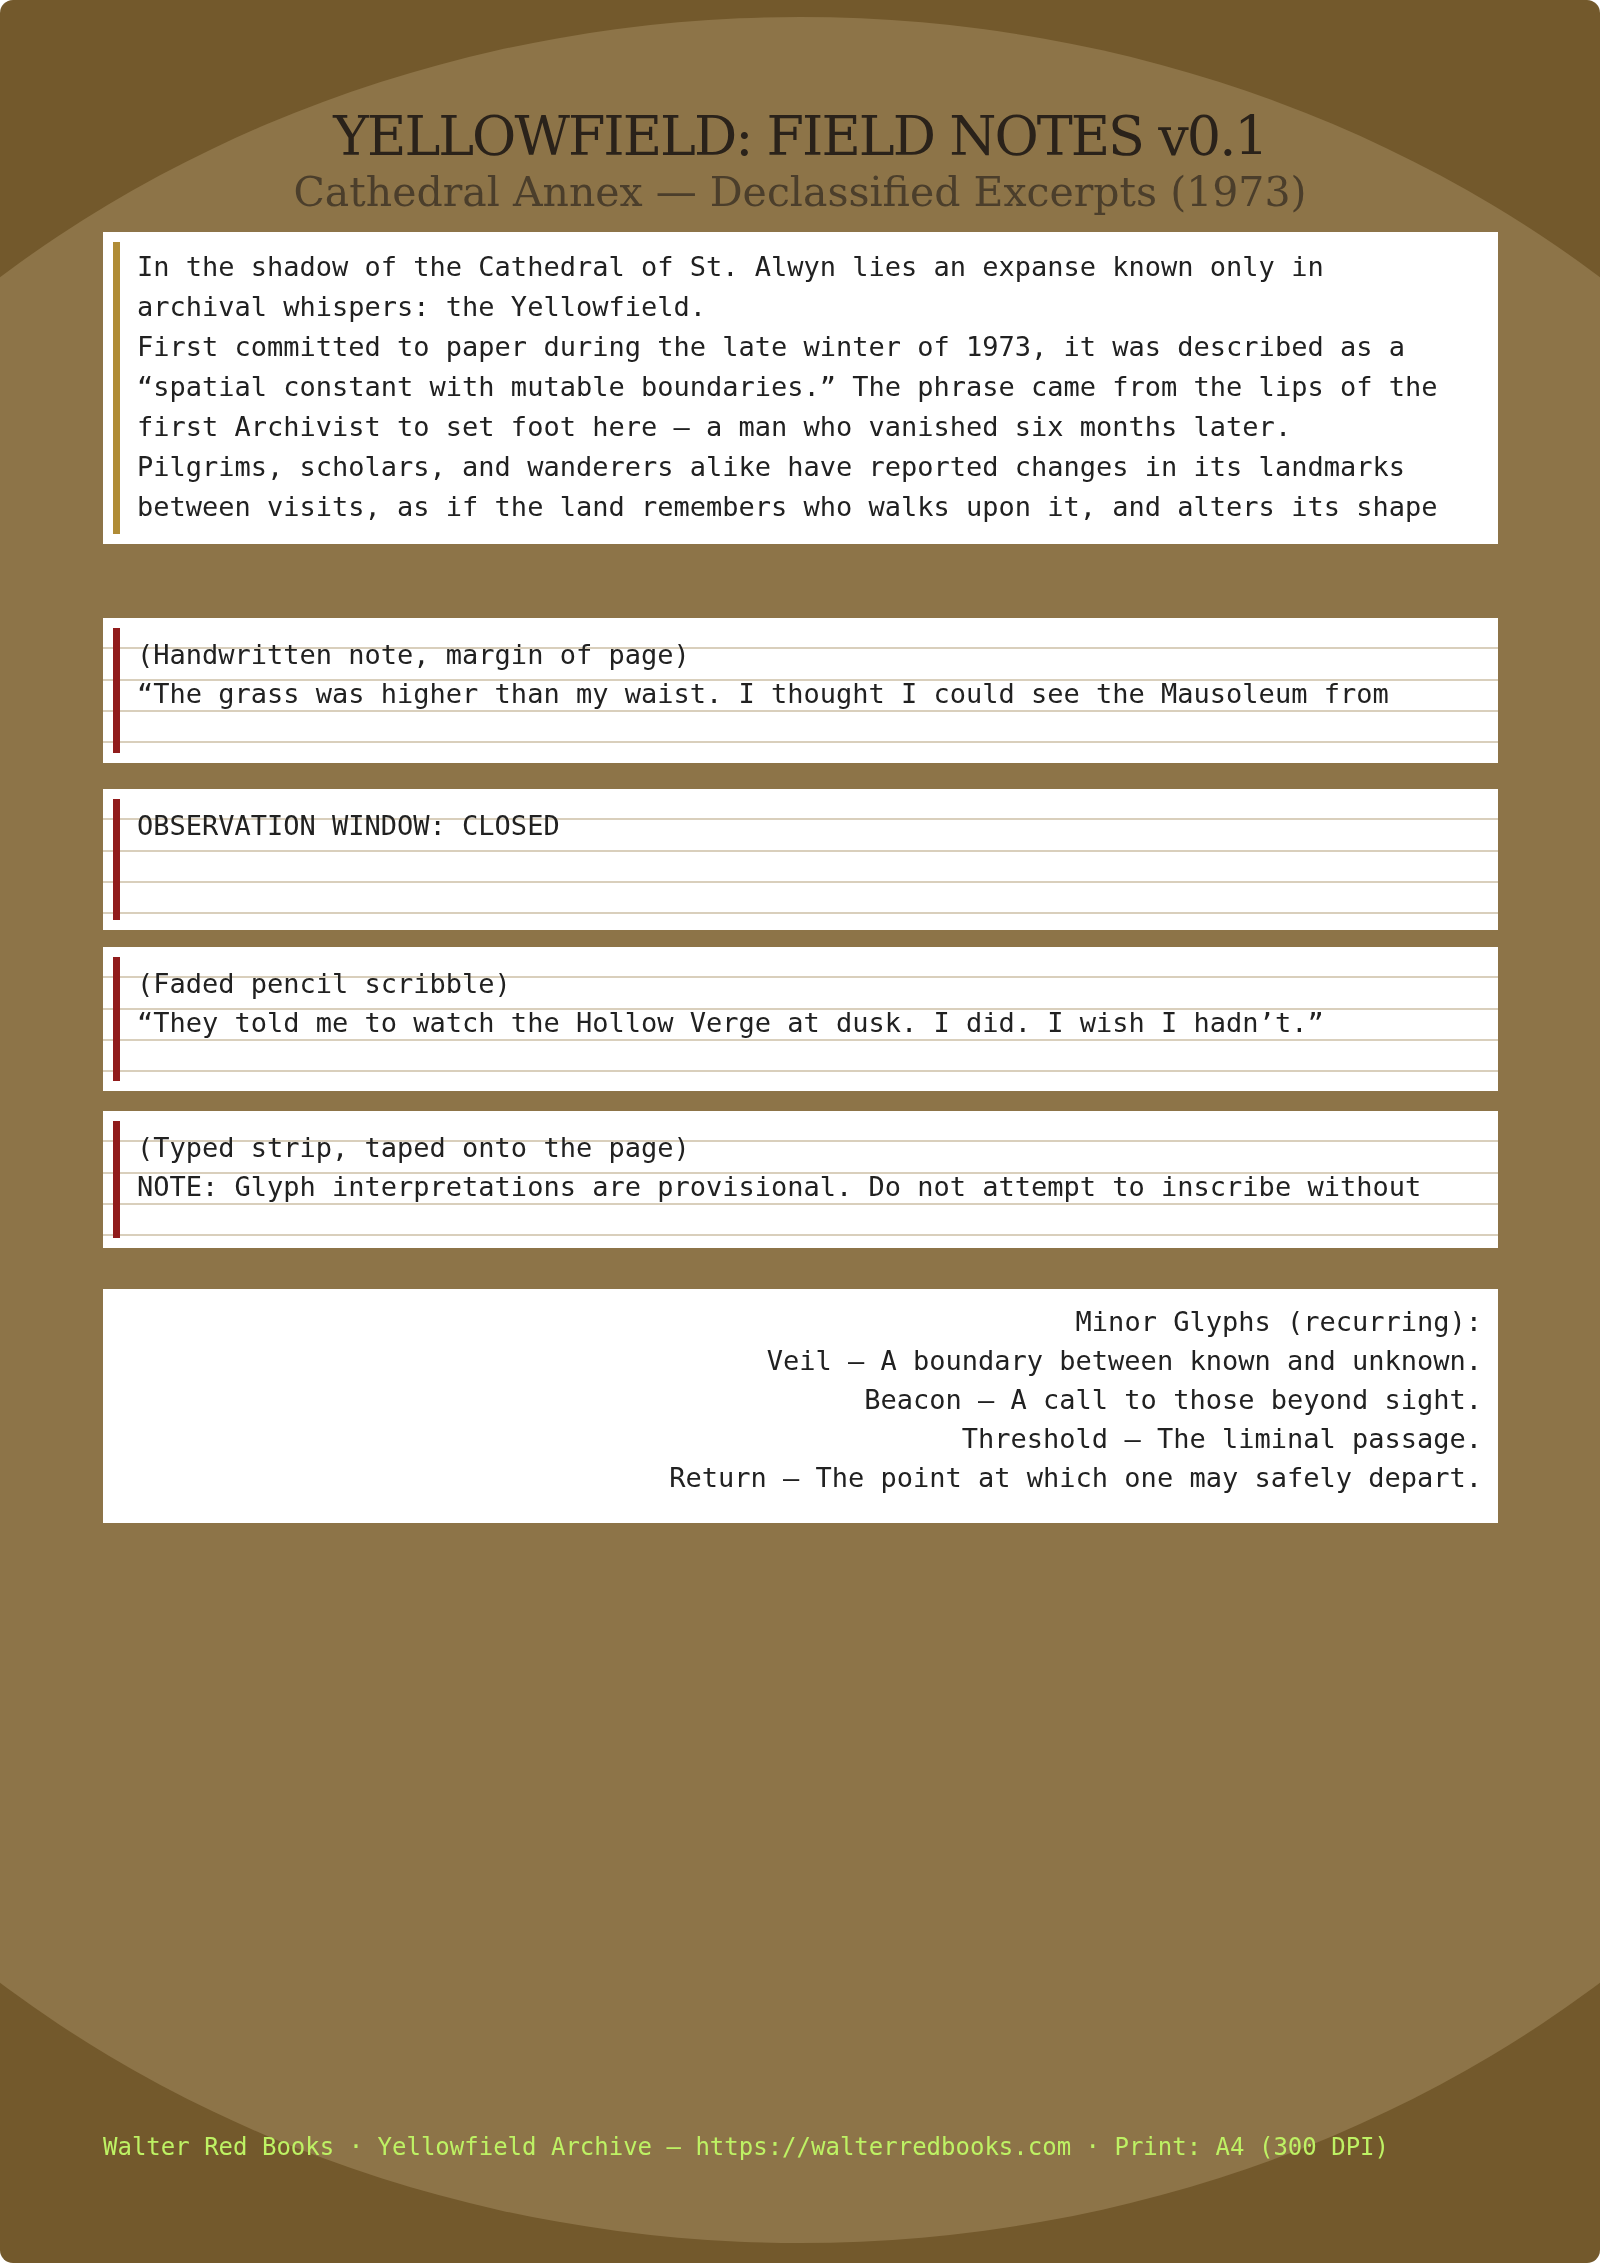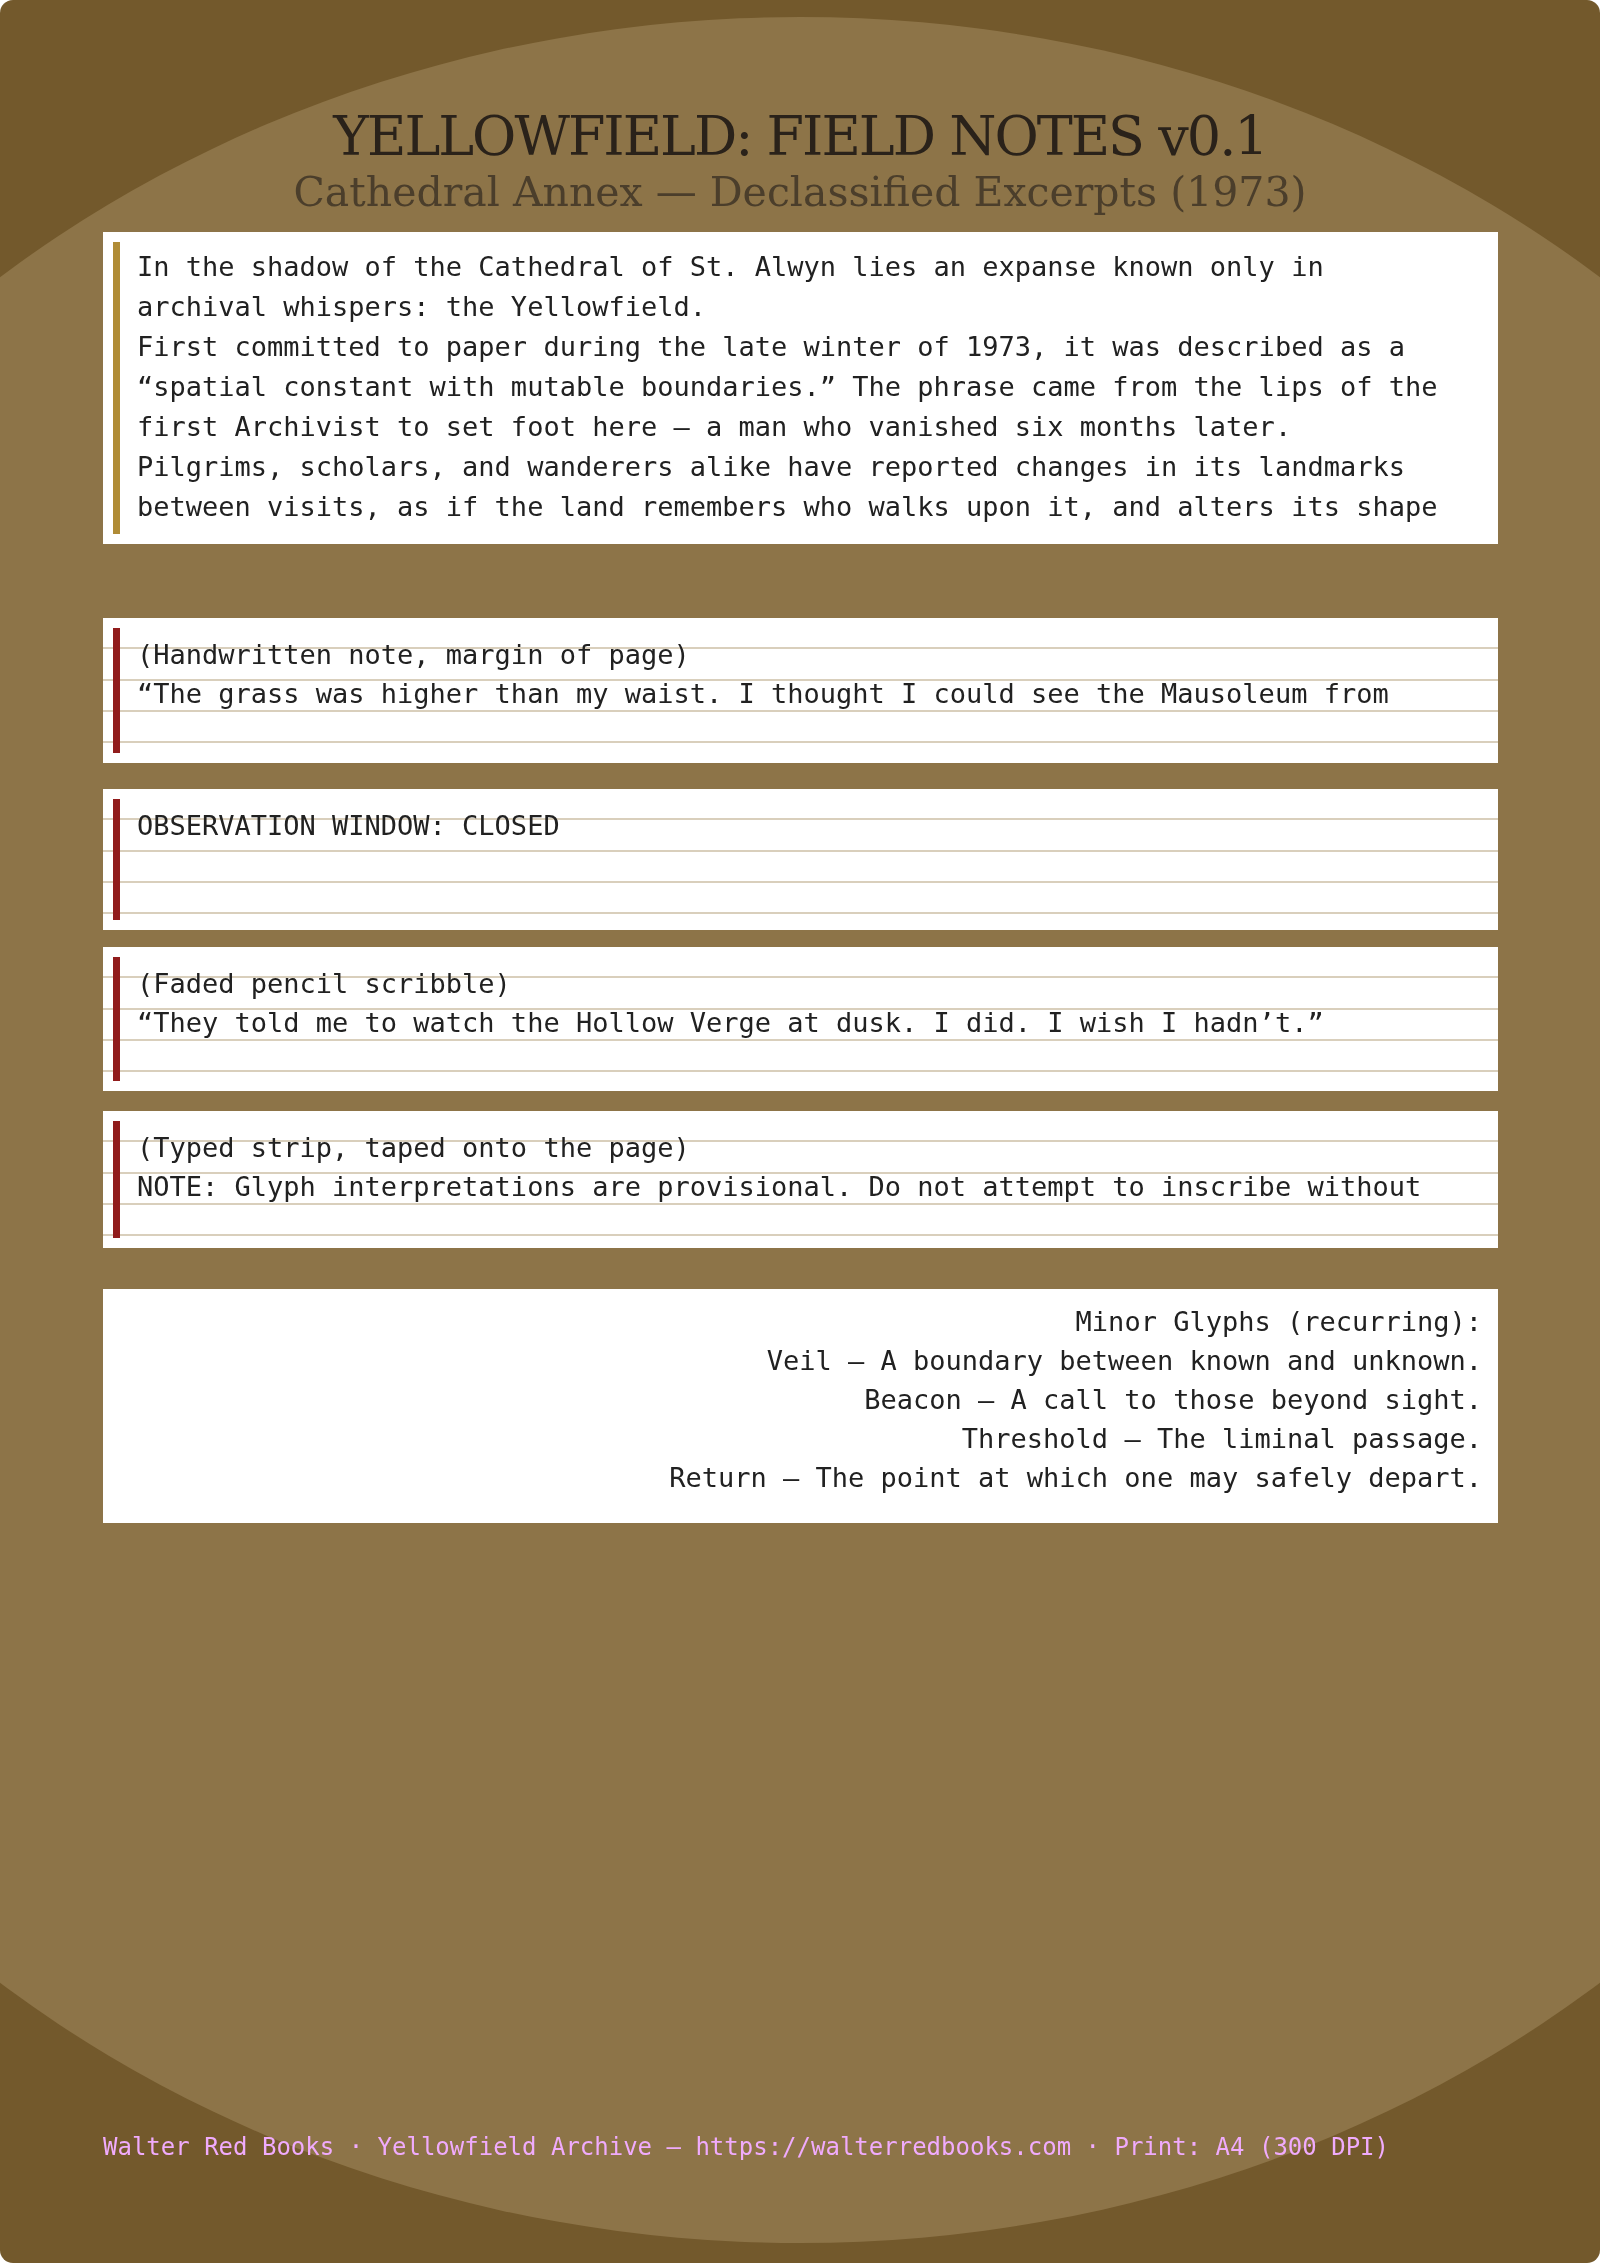--- a/index.html
+++ b/index.html
@@ -82,21 +82,21 @@
   .card-5 { top: 1111px; height: 137px; }
   .ruled .lines { padding: 17px 20px 0 34px; line-height: 39px; }
   .card-6 { top: 1289px; height: 234px; }
   .card-6 .lines { padding: 13px 16px 0 20px; line-height: 39px; text-align: right; }
   .footer {
     position: absolute;
     left: 103px;
     top: 2133px;
     font-size: 24px;
     line-height: 29px;
-    color: #f0abfc;
+    color: #bef264;
     white-space: pre;
   }
 </style>
 </head>
 <body>
 
 <div class="page">
   <div class="bg-ellipse"></div>
 
   <div class="header">

